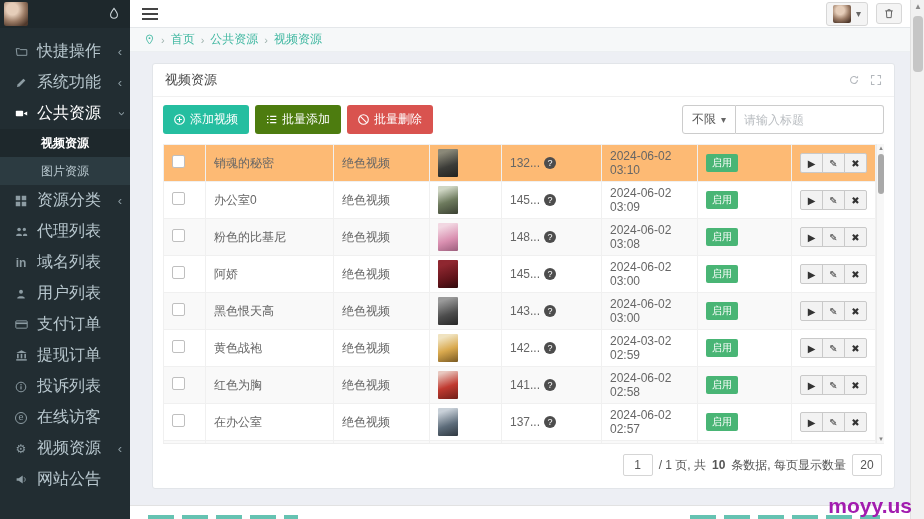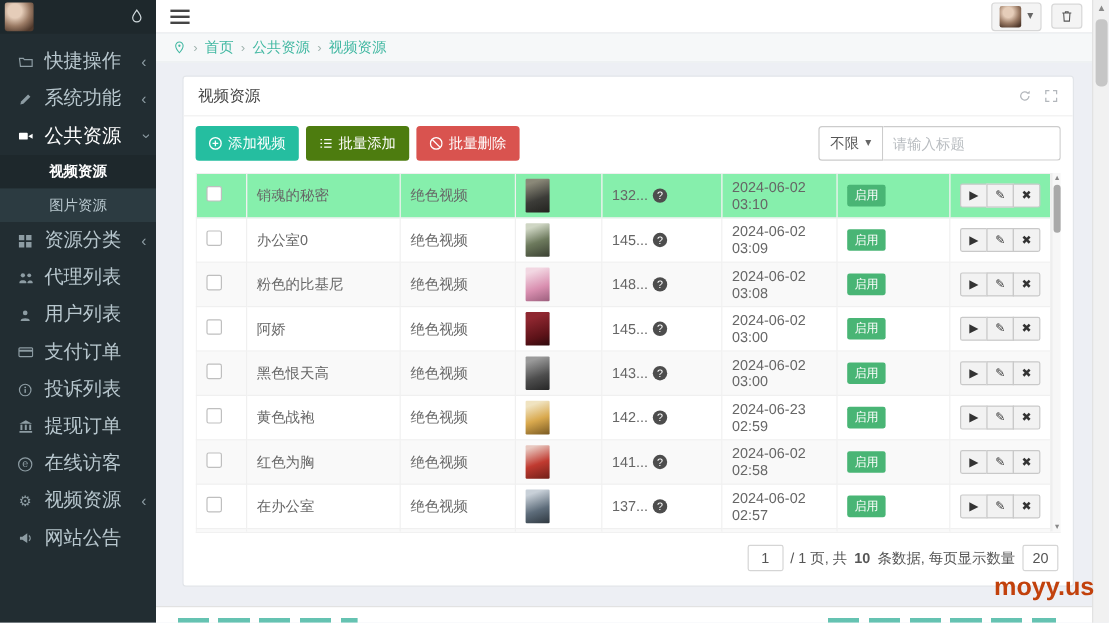--- a/index.html
+++ b/index.html
@@ -58,21 +58,21 @@
   .table-wrap { margin:2px 10px 0 10px; position:relative; }
   table { border-collapse:collapse; table-layout:fixed; width:100%; }
   col.c-cb{width:42px} col.c-title{width:128px} col.c-cat{width:96px} col.c-img{width:72px} col.c-addr{width:100px} col.c-time{width:96px} col.c-status{width:94px}
   th,td { border:1px solid #f0f0f0; padding:4px 8px; text-align:left; font-weight:normal; font-size:12px; color:#666; }
   thead th { color:#4d4d4d; font-weight:bold; height:24px; }
   .tbody-box { position:relative; height:300px; overflow:hidden; border-bottom:1px solid #eee; }
   .tbody-box table { width:calc(100% - 8px); }
   tbody tr { height:36px; }
   tbody tr:nth-child(odd) { background:#f9f9f9; }
   tbody tr:nth-child(even) { background:#fff; }
-  tbody tr.hl { background:#86efac; }
+  tbody tr.hl { background:#fdba74; }
   .checkbox { width:13px; height:13px; border:1px solid #bfbfbf; border-radius:2px; background:#fff; display:inline-block; cursor:pointer; }
   .thumb { width:20px; height:28px; border-radius:1px; }
   .addr { display:inline-flex; align-items:center; gap:4px; }
   .q-icon { width:12px; height:12px; border-radius:50%; background:#4d4d4d; color:#fff; font-size:9px; display:inline-flex; align-items:center; justify-content:center; cursor:pointer; }
   .badge { display:inline-block; background:#49b575; color:#fff; font-size:10px; border-radius:2px; padding:2px 6px; }
   .ops { display:inline-flex; }
   .op-btn { width:23px; height:20px; background:#f2f2f2; border:1px solid #c9c9c9; color:#333; font-size:10px; display:inline-flex; align-items:center; justify-content:center; cursor:pointer; margin-left:-1px; }
   .op-btn:first-child { margin-left:0; border-radius:2px 0 0 2px; }
   .op-btn:last-child { border-radius:0 2px 2px 0; }
 
@@ -83,21 +83,21 @@
 
   .pagination { display:flex; align-items:center; justify-content:flex-end; gap:6px; padding:10px 12px 12px; color:#555; }
   .page-box { width:30px; height:22px; border:1px solid #d5d5d5; border-radius:2px; text-align:center; font-size:12px; color:#555; font-family:inherit; }
   .pg-bold { font-weight:bold; }
 
   .footer { position:absolute; left:130px; right:14px; bottom:0; height:14px; background:#fff; border-top:1px solid #e2e2e2; overflow:hidden; }
   .frag { position:absolute; bottom:-6px; height:10px; background:repeating-linear-gradient(90deg,#4ab8a4 0 26px,transparent 26px 34px); opacity:.85; }
   .frag-left { left:18px; width:150px; }
   .frag-right { right:30px; width:190px; }
 
-  .watermark { position:absolute; right:12px; bottom:17px; color:#c2410c; font-size:21px; font-weight:bold; z-index:9; letter-spacing:0; }
+  .watermark { position:absolute; right:12px; bottom:1px; color:#a21caf; font-size:21px; font-weight:bold; z-index:9; letter-spacing:0; }
 
   .page-scrollbar { position:absolute; right:0; top:0; width:14px; height:519px; background:#f1f1f1; border-left:1px solid #e2e2e2; z-index:8; }
   .page-scrollbar .sb-arrow { position:absolute; left:0; width:14px; text-align:center; color:#8a8a8a; font-size:8px; }
   .page-thumb { position:absolute; left:2px; top:16px; width:10px; height:56px; background:#c6c6c6; border-radius:4px; }
 
   svg { display:block; }
 </style>
 </head>
 <body>
 
@@ -167,63 +167,67 @@
           <svg width="13" height="13" viewBox="0 0 16 16">
             <circle cx="5" cy="5.5" r="2.2" fill="currentColor"></circle>
             <path d="M1.5 12.5c0-2.5 7-2.5 7 0v1h-7z" fill="currentColor"></path>
             <circle cx="11.5" cy="5.5" r="2" fill="currentColor"></circle>
             <path d="M9.8 12.5c.4-2.3 5.2-2.2 5.2 0v1H9.8z" fill="currentColor"></path>
           </svg>
         </span>
       <span class="mi-label">代理列表</span>
     </div>
 
+    <div class="menu-item">
+      <span class="mi-icon icon-in">in</span>
+      <span class="mi-label">域名列表</span>
+    </div>
 
     <div class="menu-item">
       <span class="mi-icon">
           <svg width="12" height="12" viewBox="0 0 16 16">
             <circle cx="8" cy="5" r="2.6" fill="currentColor"></circle>
             <path d="M3 13.5c0-3.5 10-3.5 10 0v.5H3z" fill="currentColor"></path>
           </svg>
         </span>
       <span class="mi-label">用户列表</span>
     </div>
 
     <div class="menu-item">
       <span class="mi-icon">
           <svg width="13" height="13" viewBox="0 0 16 16">
             <rect x="1" y="3.5" width="14" height="9" rx="1" fill="none" stroke="currentColor" stroke-width="1.2"></rect>
             <rect x="1" y="5.5" width="14" height="2" fill="currentColor"></rect>
           </svg>
         </span>
       <span class="mi-label">支付订单</span>
-    </div>
-
-    <div class="menu-item">
-      <span class="mi-icon">
-          <svg width="12" height="12" viewBox="0 0 16 16">
-            <circle cx="8" cy="8" r="6.4" fill="none" stroke="currentColor" stroke-width="1.3"></circle>
-            <rect x="7.2" y="7" width="1.6" height="4.2" fill="currentColor"></rect>
-            <circle cx="8" cy="5" r="1" fill="currentColor"></circle>
-          </svg>
-        </span>
-      <span class="mi-label">投诉列表</span>
     </div>
 
     <div class="menu-item">
       <span class="mi-icon">
           <svg width="13" height="13" viewBox="0 0 16 16">
             <path d="M8 1.5l6.5 3.5h-13z" fill="currentColor"></path>
             <rect x="2.5" y="6" width="2" height="5.5" fill="currentColor"></rect>
             <rect x="7" y="6" width="2" height="5.5" fill="currentColor"></rect>
             <rect x="11.5" y="6" width="2" height="5.5" fill="currentColor"></rect>
             <rect x="1.5" y="12.5" width="13" height="1.8" fill="currentColor"></rect>
           </svg>
         </span>
       <span class="mi-label">提现订单</span>
+    </div>
+
+    <div class="menu-item">
+      <span class="mi-icon">
+          <svg width="12" height="12" viewBox="0 0 16 16">
+            <circle cx="8" cy="8" r="6.4" fill="none" stroke="currentColor" stroke-width="1.3"></circle>
+            <rect x="7.2" y="7" width="1.6" height="4.2" fill="currentColor"></rect>
+            <circle cx="8" cy="5" r="1" fill="currentColor"></circle>
+          </svg>
+        </span>
+      <span class="mi-label">投诉列表</span>
     </div>
 
     <div class="menu-item">
       <span class="mi-icon">
           <span class="icon-e">e</span>
         </span>
       <span class="mi-label">在线访客</span>
     </div>
 
     <div class="menu-item">
@@ -457,21 +461,21 @@
                 <td><span class="checkbox"></span></td>
                 <td>黄色战袍</td>
                 <td>绝色视频</td>
                 <td>
                     <div class="thumb" style="background:linear-gradient(160deg,#f0e3c0 15%,#d9a94e 55%,#7a5a22)"></div>
                   </td>
                 <td><span class="addr">
                       <span>142...</span>
                       <span class="q-icon">?</span>
                     </span></td>
-                <td>2024-06-23 02:59</td>
+                <td>2024-03-02 02:59</td>
                 <td><span class="badge">启用</span></td>
                 <td><span class="ops">
                       <span class="op-btn">▶</span>
                       <span class="op-btn">✎</span>
                       <span class="op-btn">✖</span>
                     </span></td>
               </tr>
 
               <tr>
                 <td><span class="checkbox"></span></td>

